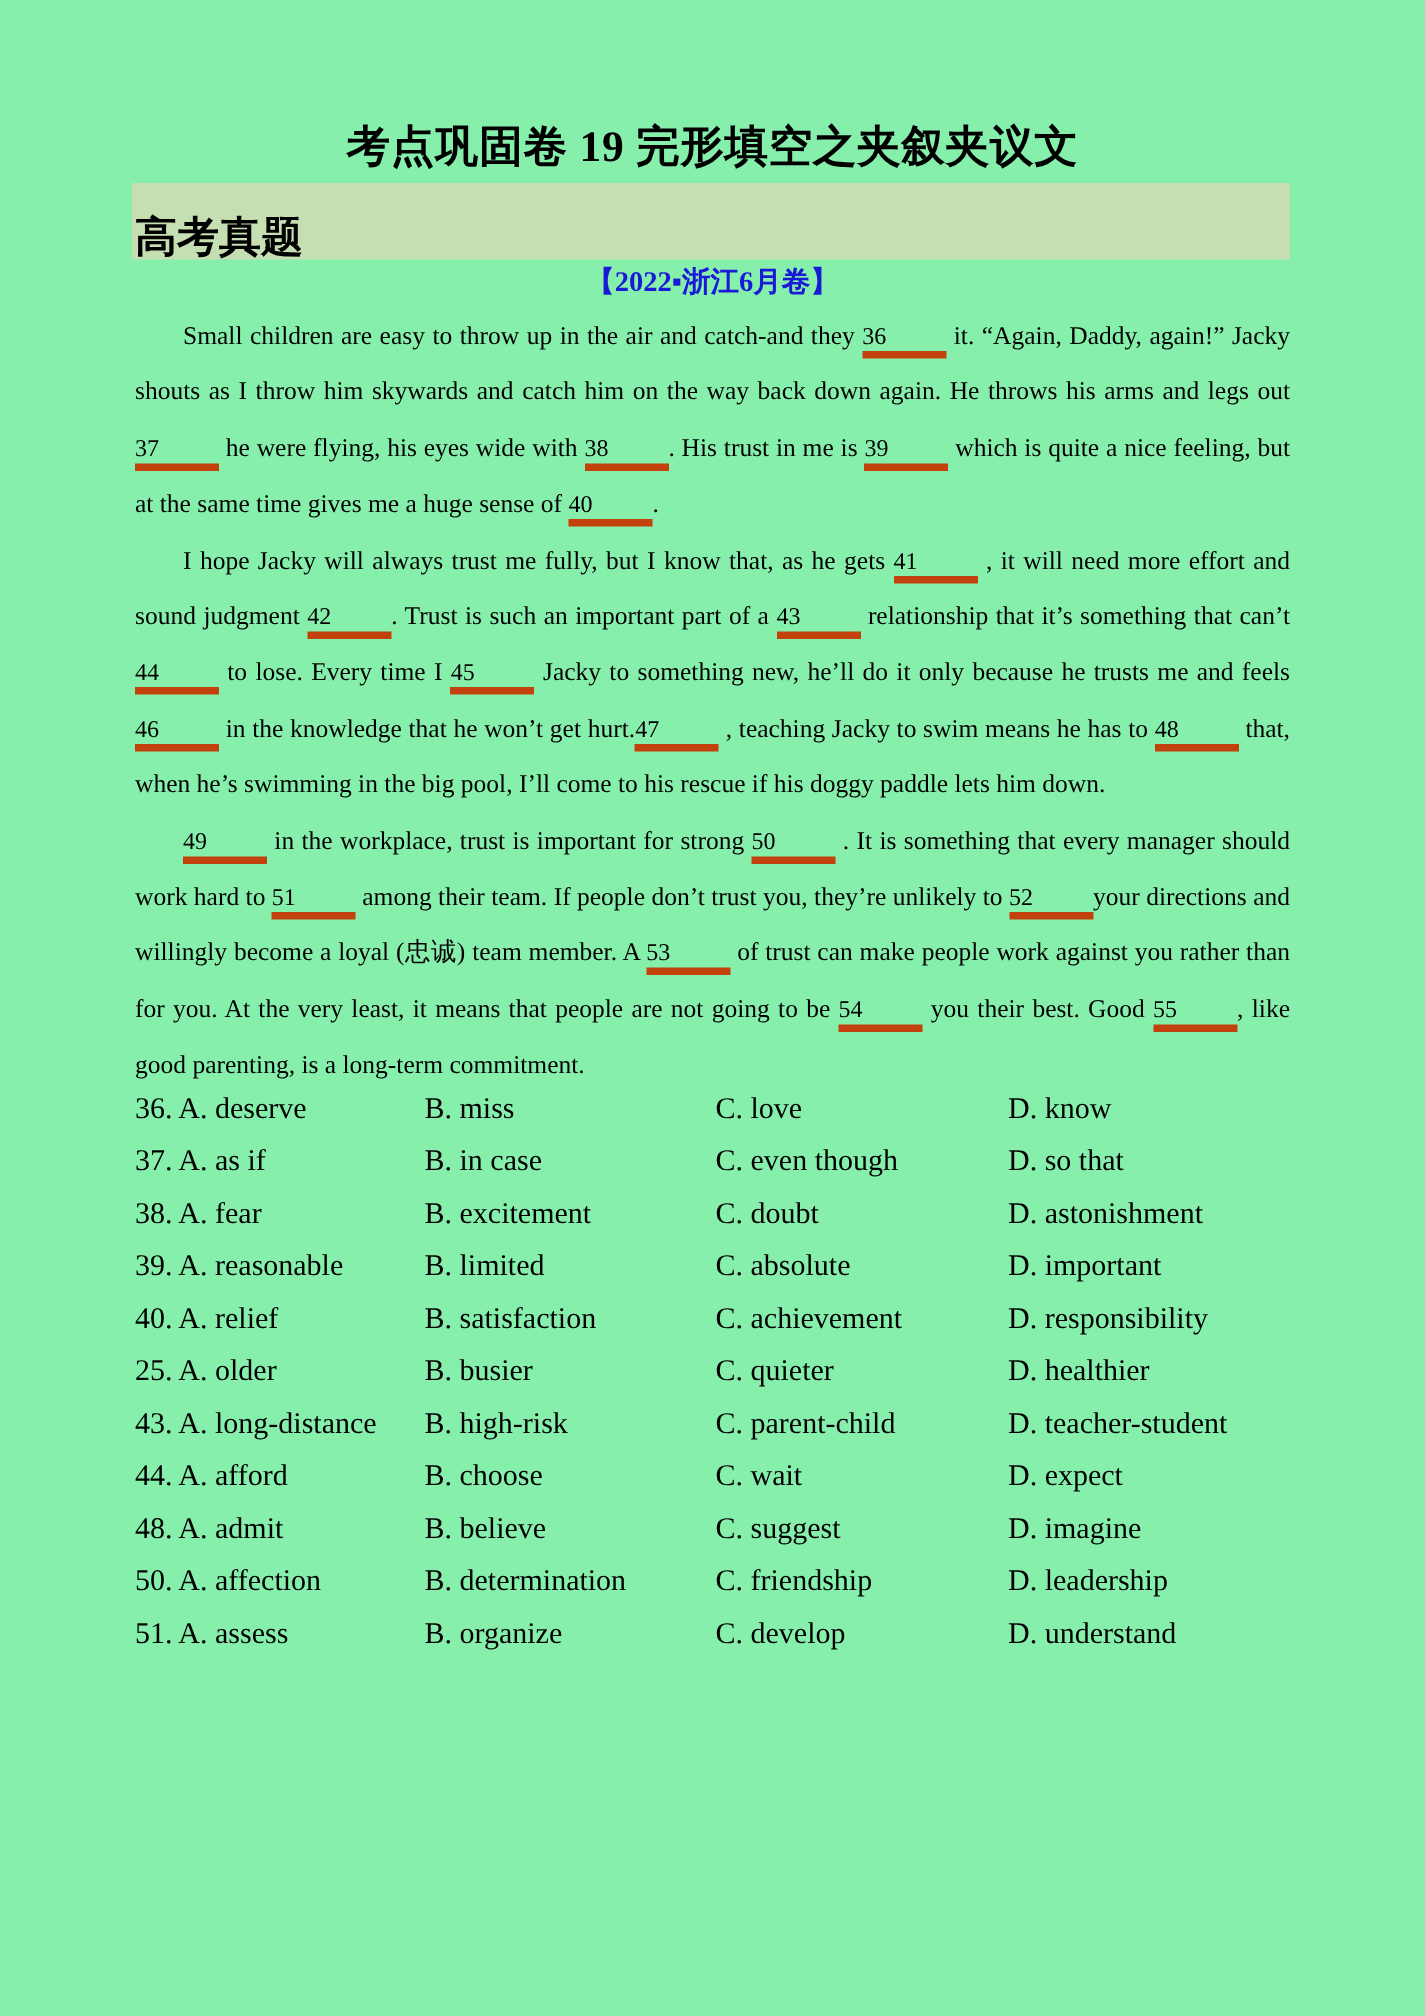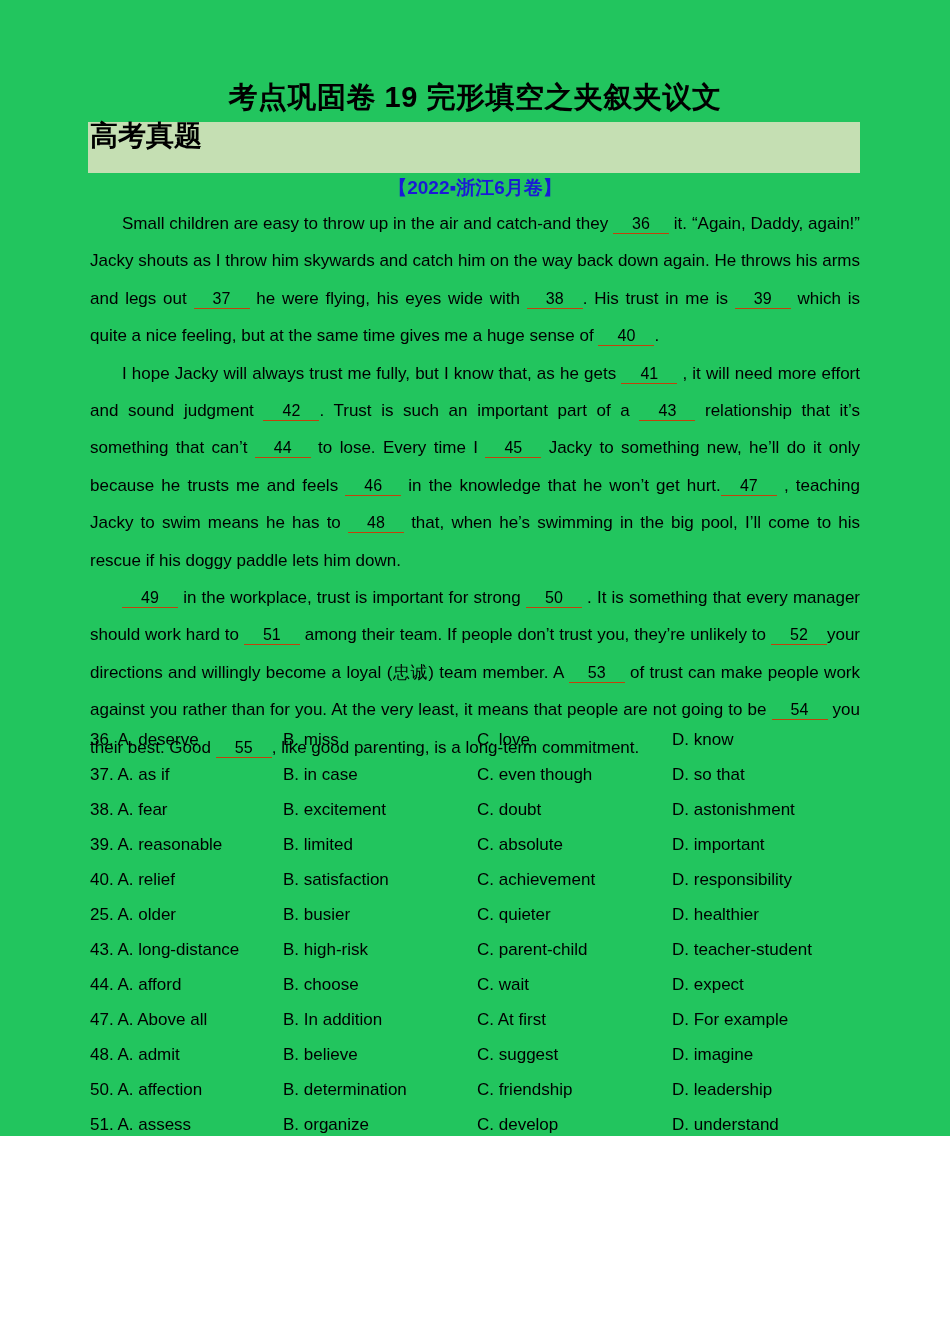--- a/index.html
+++ b/index.html
@@ -3,23 +3,23 @@
 <meta charset="utf-8">
 <style>
   html, body {
     margin: 0;
     padding: 0;
     background: #ffffff;
   }
   .page {
     position: relative;
     width: 950px;
-    height: 1136px;
-    background: #22c55e;
-    font-family: Liberation Sans, sans-serif;
+    height: 1344px;
+    background: #86efac;
+    font-family: Liberation Serif, serif;
     color: #000000;
     overflow: hidden;
   }
   .doc-title {
     position: absolute;
     top: 78px;
     left: 0;
     right: 0;
     margin: 0;
     text-align: center;
@@ -28,21 +28,21 @@
     letter-spacing: 0.5px;
   }
   .banner {
     position: absolute;
     top: 122px;
     left: 88px;
     width: 772px;
     height: 51px;
     background: var(--banner-green, #c5dfb3);
     display: flex;
-    align-items: flex-start;
+    align-items: flex-end;
   }
   .banner-label {
     font-size: 28px;
     font-weight: bold;
     padding-left: 2px;
     line-height: 1;
   }
   .exam-source {
     position: absolute;
     top: 175px;
@@ -62,33 +62,33 @@
     line-height: 37.4px;
     text-align: justify;
   }
   .para {
     text-indent: 32px;
     margin: 0;
   }
   .blank {
     display: inline-block;
     min-width: 56px;
-    border-bottom: 1px solid #c2410c;
-    text-align: center;
+    border-bottom: 5px solid #c2410c;
+    text-align: left;
     text-indent: 0;
     font-size: 16px;
     line-height: 18px;
     vertical-align: baseline;
   }
   .options {
     position: absolute;
     top: 722px;
     left: 90px;
     width: 770px;
-    font-size: 17px;
+    font-size: 20px;
   }
   .q-row {
     display: grid;
     grid-template-columns: 193px 194px 195px auto;
     height: 35px;
     align-items: center;
   }
   .q-cell {
     white-space: nowrap;
     overflow: hidden;
@@ -155,26 +155,20 @@
         <div class="q-cell">C. parent-child</div>
         <div class="q-cell">D. teacher-student</div>
       </div>
       <div class="q-row">
         <div class="q-cell">44. A. afford</div>
         <div class="q-cell">B. choose</div>
         <div class="q-cell">C. wait</div>
         <div class="q-cell">D. expect</div>
       </div>
       <div class="q-row">
-        <div class="q-cell">47. A. Above all</div>
-        <div class="q-cell">B. In addition</div>
-        <div class="q-cell">C. At first</div>
-        <div class="q-cell">D. For example</div>
-      </div>
-      <div class="q-row">
         <div class="q-cell">48. A. admit</div>
         <div class="q-cell">B. believe</div>
         <div class="q-cell">C. suggest</div>
         <div class="q-cell">D. imagine</div>
       </div>
       <div class="q-row">
         <div class="q-cell">50. A. affection</div>
         <div class="q-cell">B. determination</div>
         <div class="q-cell">C. friendship</div>
         <div class="q-cell">D. leadership</div>

